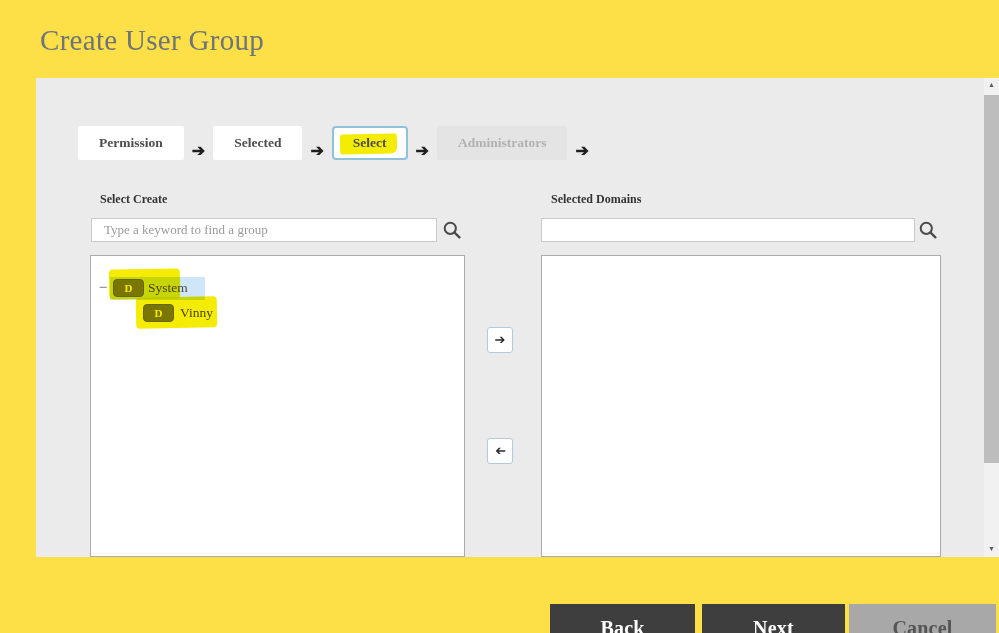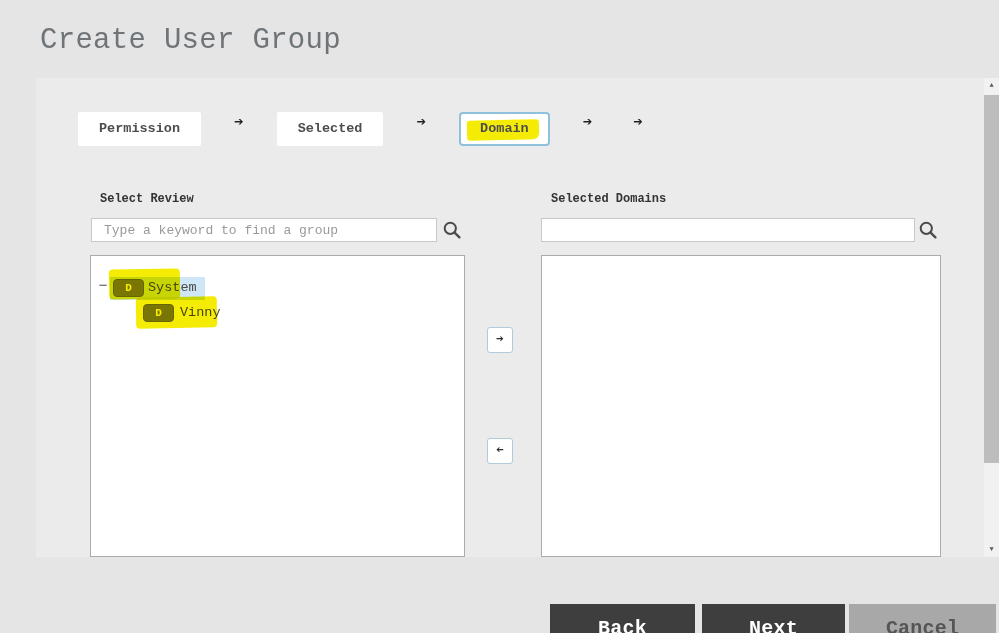--- a/index.html
+++ b/index.html
@@ -1,30 +1,30 @@
 <!DOCTYPE html>
 <html><head>
 <meta charset="utf-8">
 <style>
   * { margin:0; padding:0; box-sizing:border-box; }
   html,body { background:#ffffff; }
   .page {
     position:relative; width:999px; height:633px; overflow:hidden;
-    background:#e5e5e5; font-family:Liberation Mono, monospace;
+    background:#fde047; font-family:Liberation Serif, serif;
   }
   .page-title {
     position:absolute; left:40px; top:24px;
     font-size:29px; font-weight:400; color:#6e7478; letter-spacing:0.3px;
   }
   .panel {
     position:absolute; left:36px; top:78px; width:948px; height:479px;
     background:#ebebeb;
   }
   
-  .steps { position:absolute; left:42px; top:34px; display:flex; align-items:flex-start;gap:25px; }
+  .steps { position:absolute; left:42px; top:48px; display:flex; align-items:flex-end; }
   .step {
     height:34px; line-height:34px; padding:0 21px; background:#ffffff;
     font-weight:bold; font-size:13.5px; color:#4d4d4d; border-radius:2px;
     white-space:nowrap; cursor:pointer;
   }
   .step.future { background:#e4e4e4; color:#b1b1b1; }
   .step.current {
     border:2px solid #8fc1dd; border-radius:4px; line-height:30px; padding:0 19px;
     position:relative;
   }
@@ -110,27 +110,30 @@
       <div class="step">
         <span class="step-label">Permission</span>
       </div>
       <span class="step-arrow">➔</span>
       <div class="step">
         <span class="step-label">Selected</span>
       </div>
       <span class="step-arrow">➔</span>
       <div class="step current">
         <div class="step-hl"></div>
-        <span class="step-label">Domain</span>
+        <span class="step-label">Select</span>
       </div>
       <span class="step-arrow">➔</span>
+      <div class="step future">
+        <span class="step-label">Administrators</span>
+      </div>
       <span class="step-arrow">➔</span>
     </div>
 
-    <div class="section-label" style="left:64px; top:114px;">Select Review</div>
+    <div class="section-label" style="left:64px; top:114px;">Select Create</div>
     <input class="search-input" style="left: 55px; top: 140px; width: 346px;" placeholder="Type a keyword to find a group">
     <svg class="search-icon" style="left:407px; top:143px;" viewBox="0 0 18 18">
       <circle cx="7.3" cy="7.3" r="5.6" fill="none" stroke="#4a4a4a" stroke-width="2"></circle>
       <line x1="11.6" y1="11.6" x2="16.4" y2="16.4" stroke="#4a4a4a" stroke-width="2.3" stroke-linecap="round"></line>
     </svg>
 
     <div class="listbox" style="left:54px; top:177px;">
       <div class="row-selection"></div>
       <span class="expander">−</span>
 

